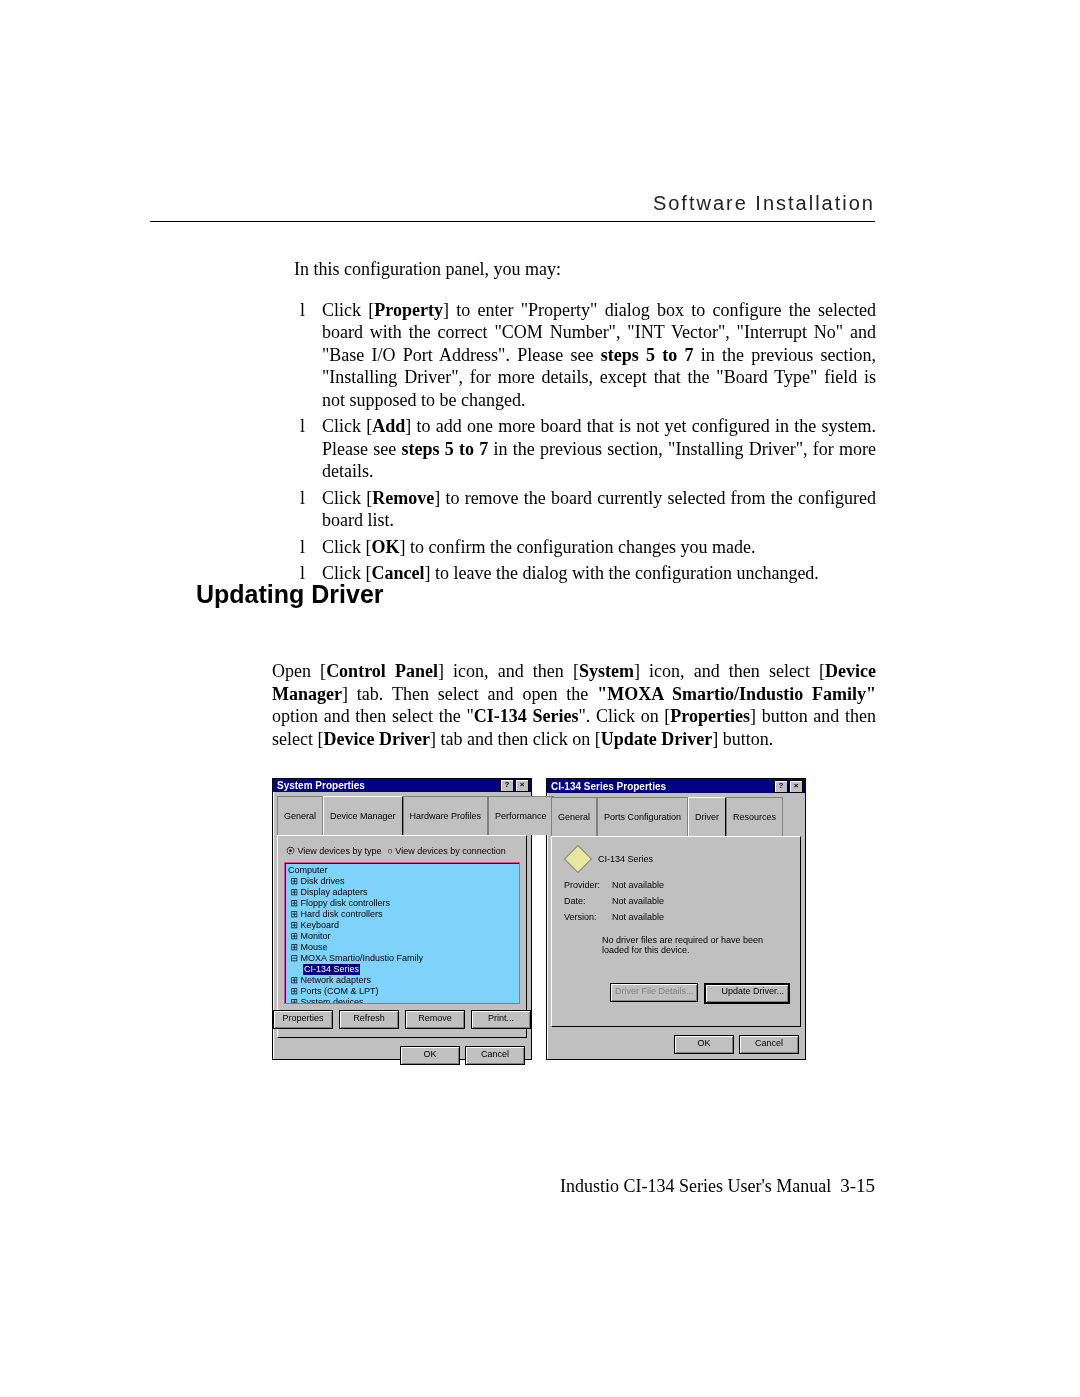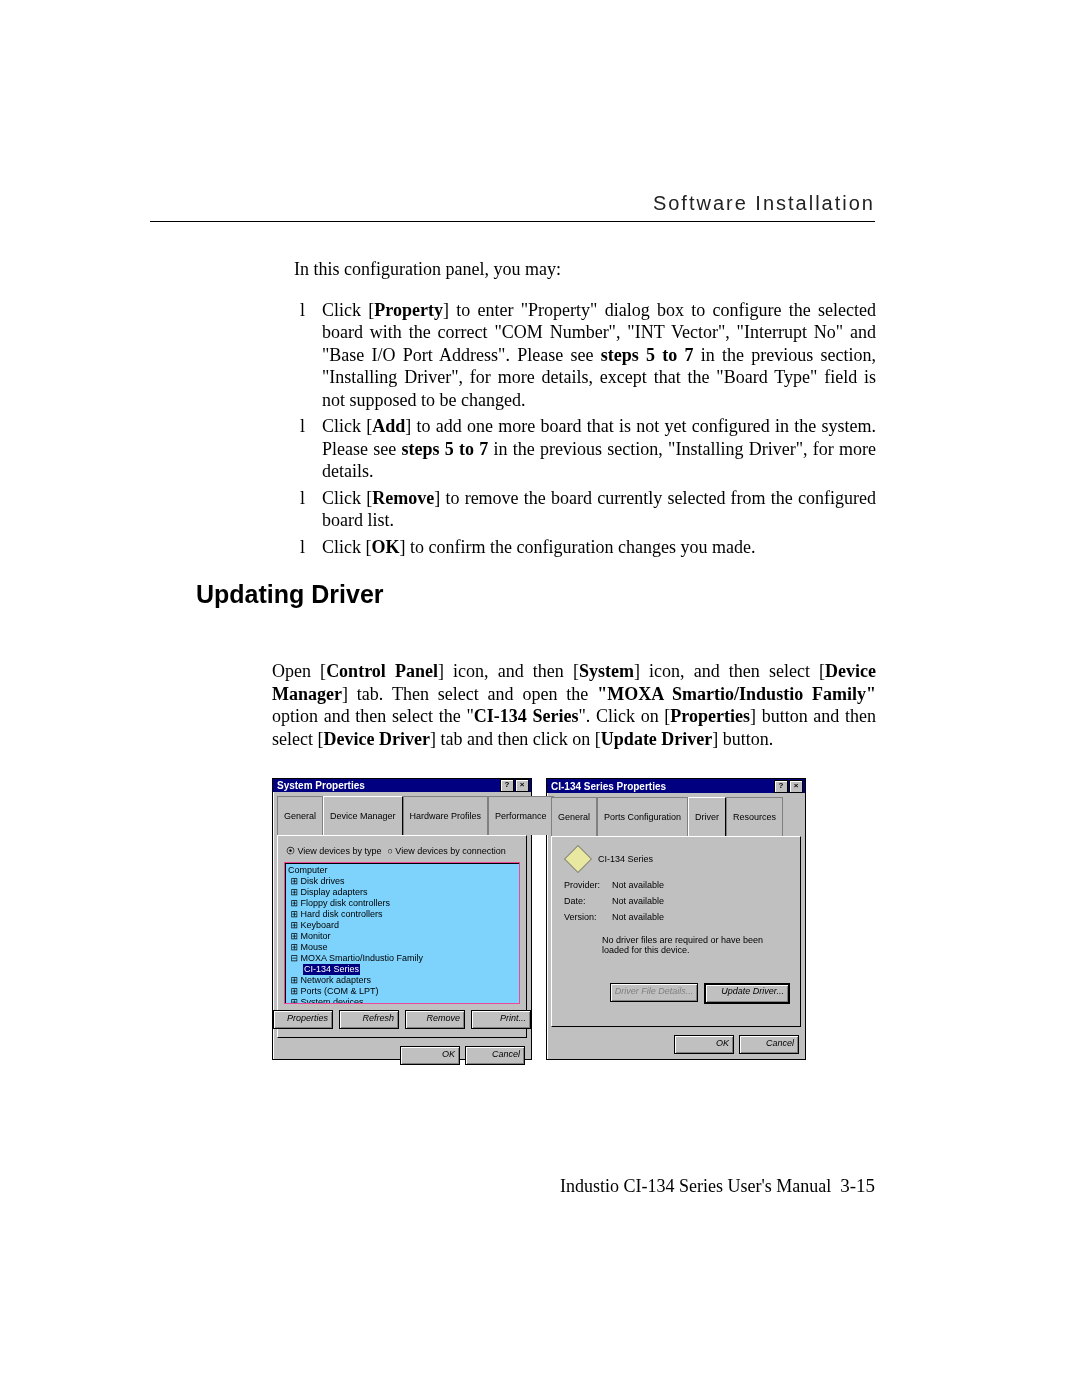--- a/index.html
+++ b/index.html
@@ -180,24 +180,23 @@
     padding: 6px 2px 2px;
     justify-content: center;
   }
   .win-btn {
     min-width: 50px;
     height: 17px;
     border: 1px solid #000;
     box-shadow: 1px 1px 0 #fff inset, -1px -1px 0 #808080 inset;
     background: #c0c0c0;
     font-size: 9px;
-    text-align: right;
+    text-align: center;
     line-height: 15px;
     padding: 0 4px;
-    font-style: italic;
   }
   .win-btn.default {
     border: 2px solid #000;
     line-height: 13px;
     padding-left: 15px;
   }
   .win-btn.disabled { color: #808080; }
   .bottom-row {
     display: flex;
     justify-content: flex-end;
@@ -242,20 +241,21 @@
   <hr class="header-rule">
 </div>
 
 <div class="body-text">
   <div class="intro">In this configuration panel, you may:</div>
   <ul class="bullets" id="bullets">
         <li>Click [<b>Property</b>] to enter "Property" dialog box to configure the selected board with the correct "COM Number", "INT Vector", "Interrupt No" and "Base I/O Port Address". Please see <b>steps 5 to 7</b> in the previous section, "Installing Driver", for more details, except that the "Board Type" field is not supposed to be changed.</li>
         <li>Click [<b>Add</b>] to add one more board that is not yet configured in the system. Please see <b>steps 5 to 7</b> in the previous section, "Installing Driver", for more details.</li>
         <li>Click [<b>Remove</b>] to remove the board currently selected from the configured board list.</li>
         <li>Click [<b>OK</b>] to confirm the configuration changes you made.</li>
+        <li>Click [<b>Cancel</b>] to leave the dialog with the configuration unchanged.</li>
       </ul>
 </div>
 
 <div class="section-heading">Updating Driver</div>
 <div class="section-body" id="section-body">Open [<b>Control Panel</b>] icon, and then [<b>System</b>] icon, and then select [<b>Device Manager</b>] tab. Then select and open the <b>"MOXA Smartio/Industio Family"</b> option and then select the "<b>CI-134 Series</b>". Click on [<b>Properties</b>] button and then select [<b>Device Driver</b>] tab and then click on [<b>Update Driver</b>] button.</div>
 
 <div class="dialogs">
 
   <div class="win">
     <div class="titlebar">

